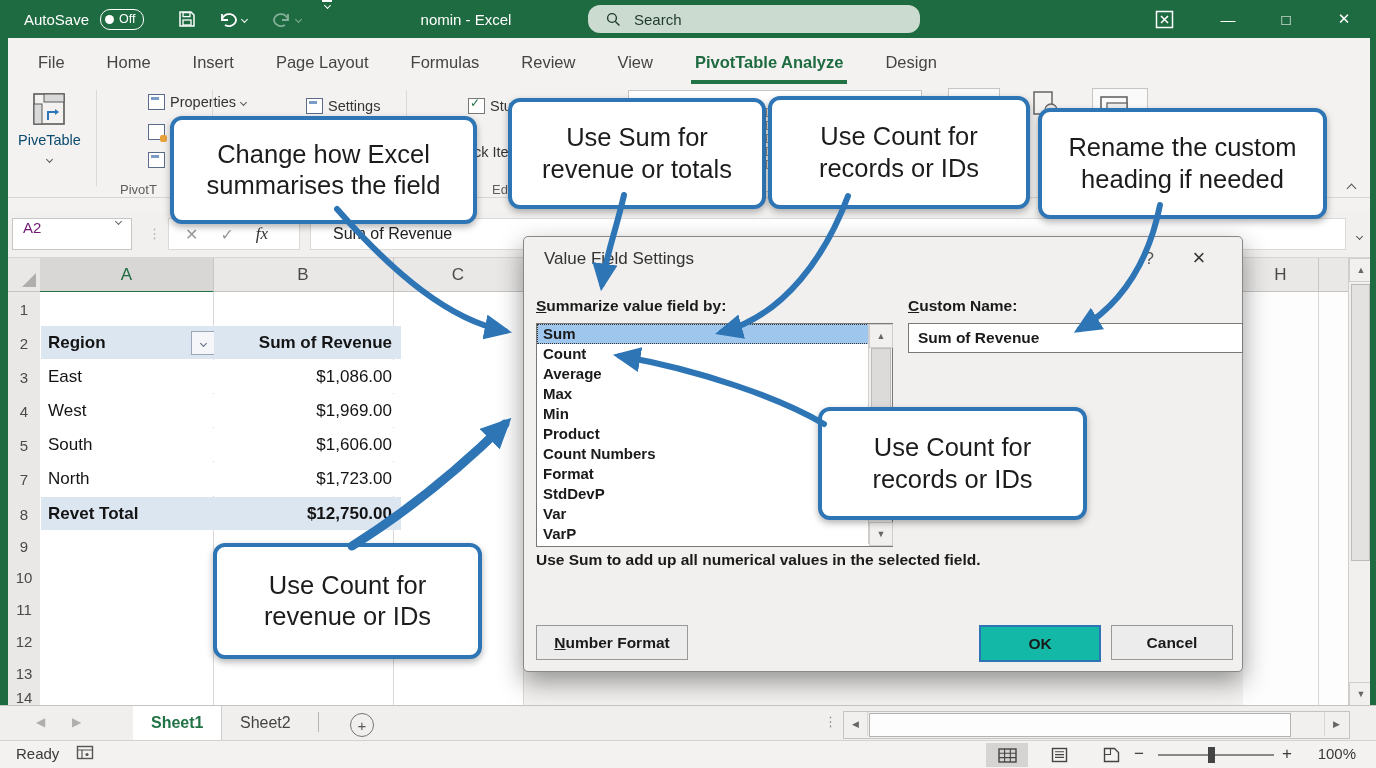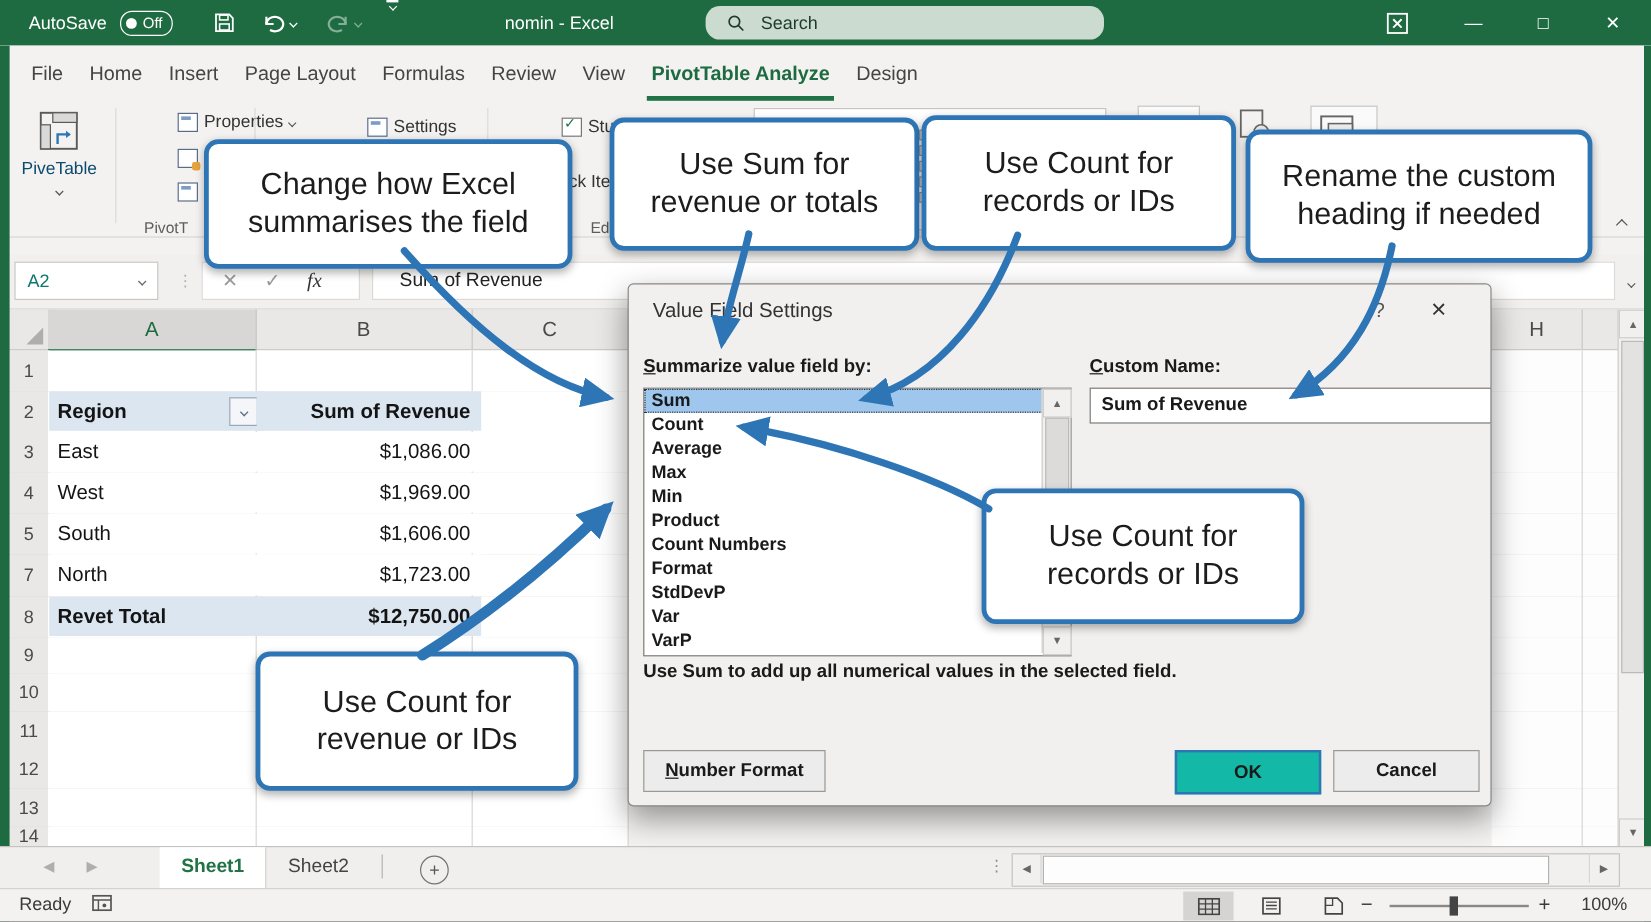--- a/index.html
+++ b/index.html
@@ -14,21 +14,21 @@
   #autosave-pill .dot{width:9px;height:9px;border-radius:50%;background:#fff;}
   .dim{opacity:.45;}
   #search-pill{left:588px;top:5px;width:332px;height:28px;background:#ccdbd0;border-radius:12px;
     display:flex;align-items:center;gap:10px;padding-left:22px;color:#1d3b2a;font-size:15px;}
   .winbtn{width:44px;display:flex;align-items:center;justify-content:center;height:38px;font-size:15px;}
   .chev{display:inline-block;width:6px;height:6px;border-right:1.6px solid currentColor;border-bottom:1.6px solid currentColor;transform:rotate(45deg);}
   .chev.up{transform:rotate(-135deg);}
   .chev.sm{width:4px;height:4px;}
 
   
-  #ribbon-tabs{left:0;top:38px;width:1376px;height:48px;background:#f3f2f1;display:flex;align-items:center;gap:22px;padding-left:26px;font-size:16.5px;color:#444;}
+  #ribbon-tabs{left:0;top:38px;width:1376px;height:48px;background:#f3f2f1;display:flex;align-items:center;gap:42px;padding-left:38px;font-size:16.5px;color:#444;}
   .rtab{cursor:default;white-space:nowrap;}
   .rtab.active{color:#1E6B41;font-weight:bold;position:relative;}
   .rtab.active::after{content:"";position:absolute;left:-4px;right:-4px;bottom:-12px;height:3.5px;background:#217346;}
   .sharebtn{position:absolute;top:47px;height:31px;border:1px solid #d2d0ce;background:#fbfbfa;border-radius:3px;
     display:flex;align-items:center;gap:7px;padding:0 12px;font-size:16px;color:#2b2b2b;}
 
   
   #ribbon-body{left:0;top:86px;width:1376px;height:112px;background:#f3f2f1;border-bottom:1px solid #d8d6d4;}
   .rb-txt{position:absolute;font-size:14.5px;color:#333;white-space:nowrap;display:flex;align-items:center;gap:5px;padding-left:44px;}
   .rb-group{position:absolute;font-size:13px;color:#5f5d5b;}
@@ -36,21 +36,21 @@
   .icbox{position:absolute;border:1px solid #c7c5c3;background:#fafafa;}
   .mini-ic{display:inline-block;width:15px;height:14px;border:1.4px solid #5a6c8a;background:#fff;position:relative;}
   .mini-ic.orange::after{content:"";position:absolute;right:-3px;bottom:-3px;width:7px;height:7px;background:#e8a33d;border-radius:2px;}
   .mini-ic.blue::after{content:"";position:absolute;left:2px;top:2px;width:8px;height:3px;background:#7a9cc6;}
   .mini-ic.check{border-color:#777;}
   .mini-ic.check::after{content:"✓";position:absolute;left:1px;top:-3px;color:#217346;font-size:12px;}
   #gallery-dots span{display:block;width:7px;height:7px;border:1px solid #9a9896;margin:4px 0;background:#f0efee;}
 
   
   #formula-bar{left:0;top:212px;width:1376px;height:46px;background:#f1f0ef;border-bottom:1px solid #d8d6d4;}
-  #name-box{left:12px;top:6px;width:120px;height:32px;background:#fff;border:1px solid #c8c6c4;display:flex;align-items:center;padding-left:10px;font-size:15px;color:#0f766e;}
+  #name-box{left:12px;top:6px;width:120px;height:32px;background:#fff;border:1px solid #c8c6c4;display:flex;padding-left:10px;font-size:15px;color:#701a75;}
   #fx-box{left:168px;top:6px;width:132px;height:32px;background:#fff;border:1px solid #dcdad8;display:flex;align-items:center;gap:22px;padding-left:16px;color:#999;font-size:15px;}
   #formula-input{left:310px;top:6px;width:1036px;height:32px;background:#fff;border:1px solid #dcdad8;display:flex;align-items:center;padding-left:22px;font-size:16px;color:#222;}
 
   
   #col-headers{left:0;top:258px;width:1370px;height:34px;background:#e9e8e7;border-bottom:1px solid #c6c4c2;}
   .colhead{position:absolute;top:0;height:33px;display:flex;align-items:center;justify-content:center;font-size:17px;color:#4a4a4a;border-right:1px solid #c9c7c5;}
   .colhead.sel{background:#d8d7d6;border-bottom:2.5px solid #217346;color:#1E6B41;}
   #corner{position:absolute;left:8px;top:0;width:32px;height:33px;border-right:1px solid #c9c7c5;}
   #corner::after{content:"";position:absolute;right:4px;bottom:4px;border-left:14px solid transparent;border-bottom:14px solid #b0aeac;}
   .rowhead{position:absolute;left:8px;width:32px;background:#e9e8e7;border-right:1px solid #c6c4c2;border-bottom:1px solid #d2d0ce;

